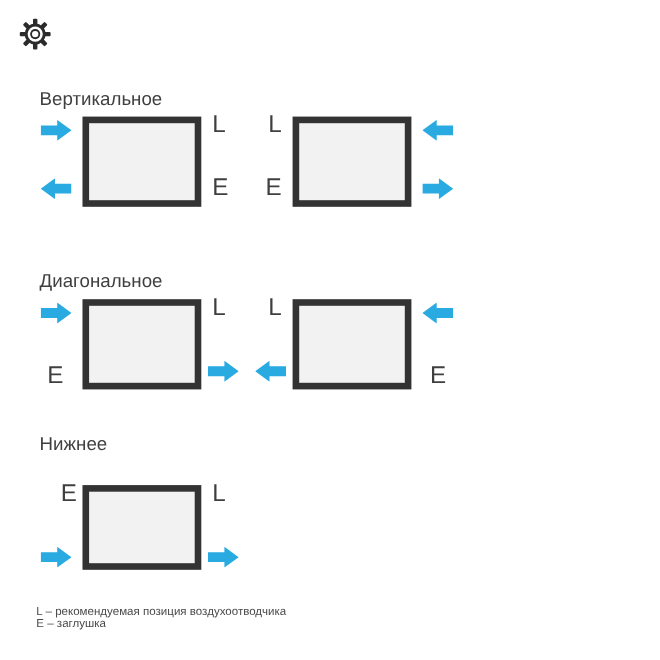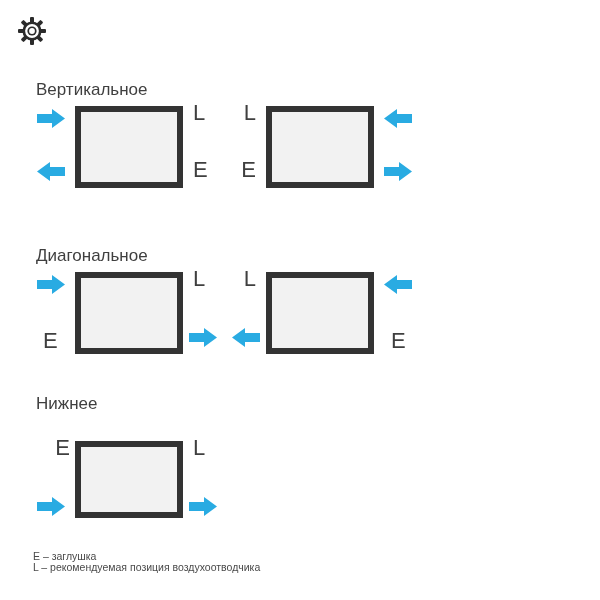--- a/index.html
+++ b/index.html
@@ -105,17 +105,17 @@
   <div class="radiator short" style="left:75px;top:441px"></div>
   <div class="corner-label" style="left:193px;top:437px">L</div>
   <svg class="arrow" style="left:37px;top:497px" viewBox="0 0 28 19">
       <polygon points="0,5 15,5 15,0 28,9.5 15,19 15,14 0,14"></polygon>
     </svg>
   <svg class="arrow" style="left:189px;top:497px" viewBox="0 0 28 19">
       <polygon points="0,5 15,5 15,0 28,9.5 15,19 15,14 0,14"></polygon>
     </svg>
 
   <div class="legend">
+    <div>L – рекомендуемая позиция воздухоотводчика</div>
     <div>E – заглушка</div>
-    <div>L – рекомендуемая позиция воздухоотводчика</div>
   </div>
 
 </div>
 
 </body></html>

